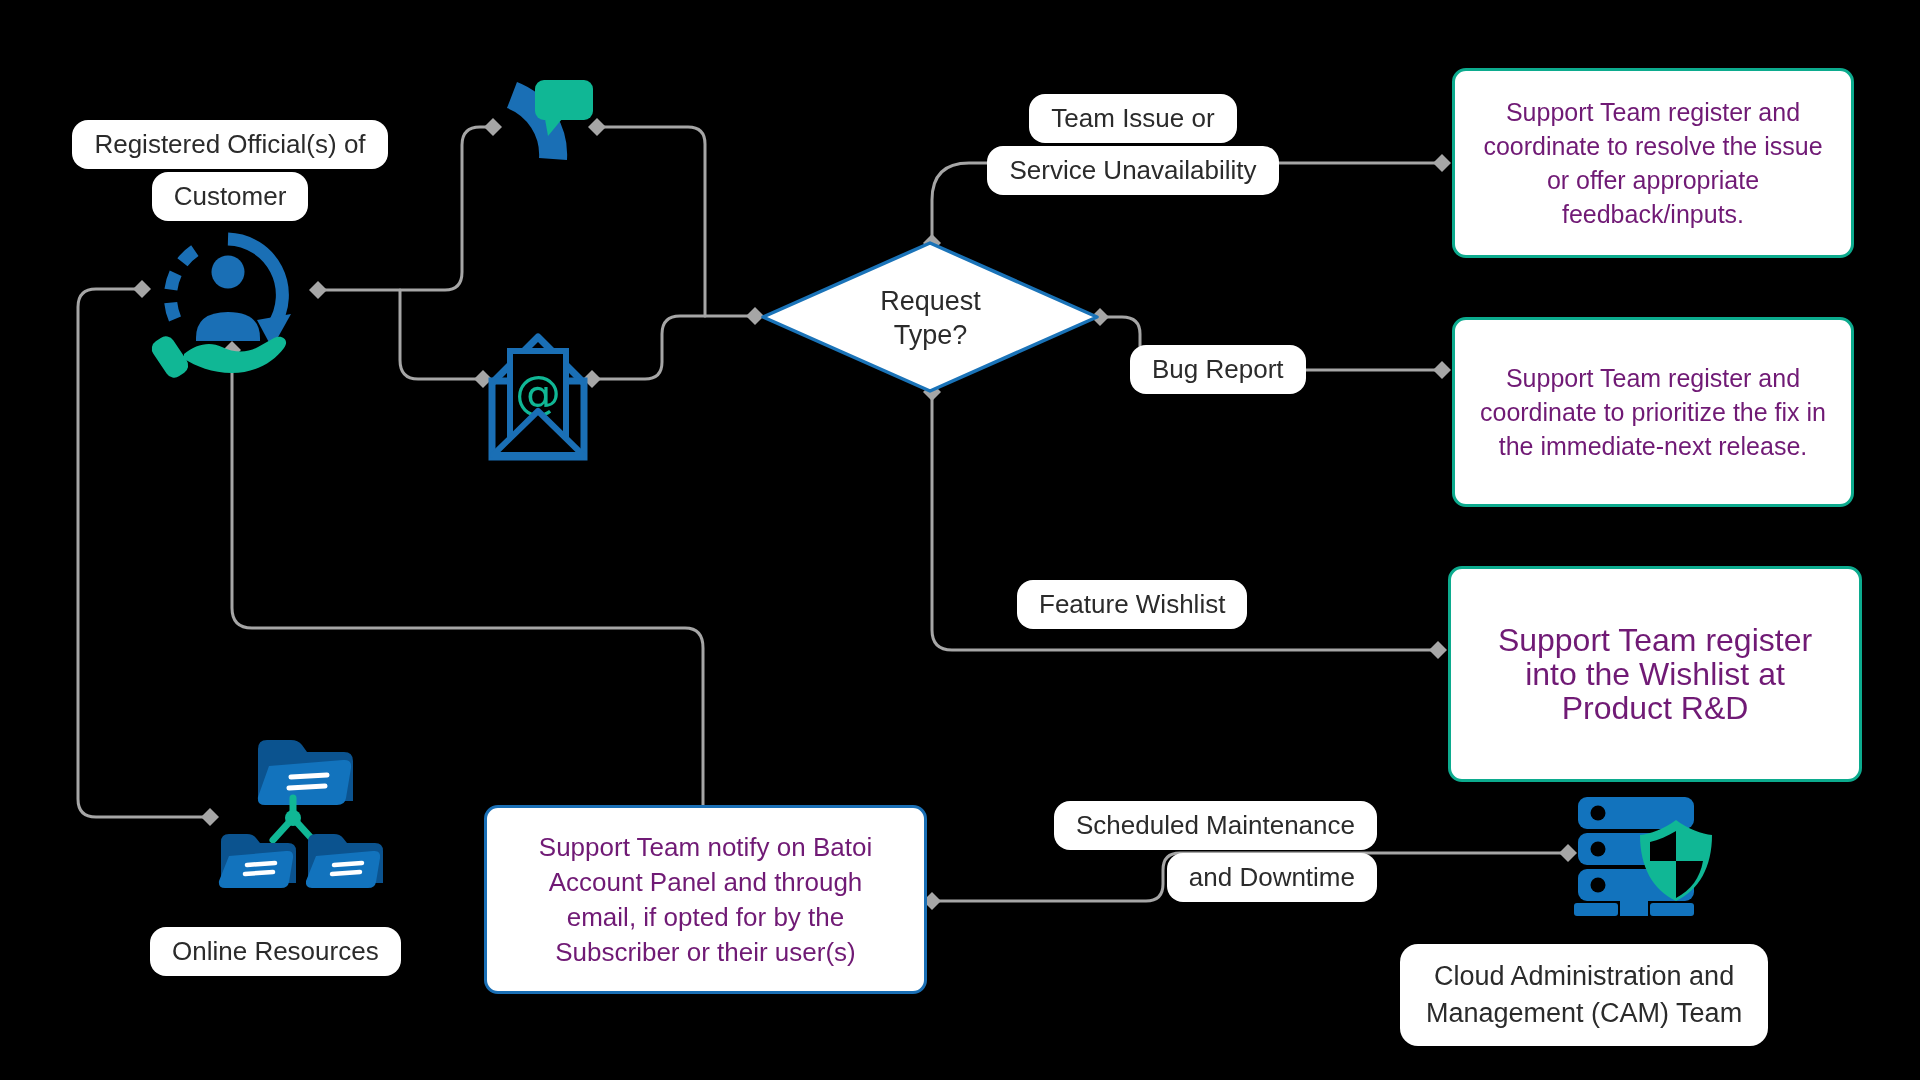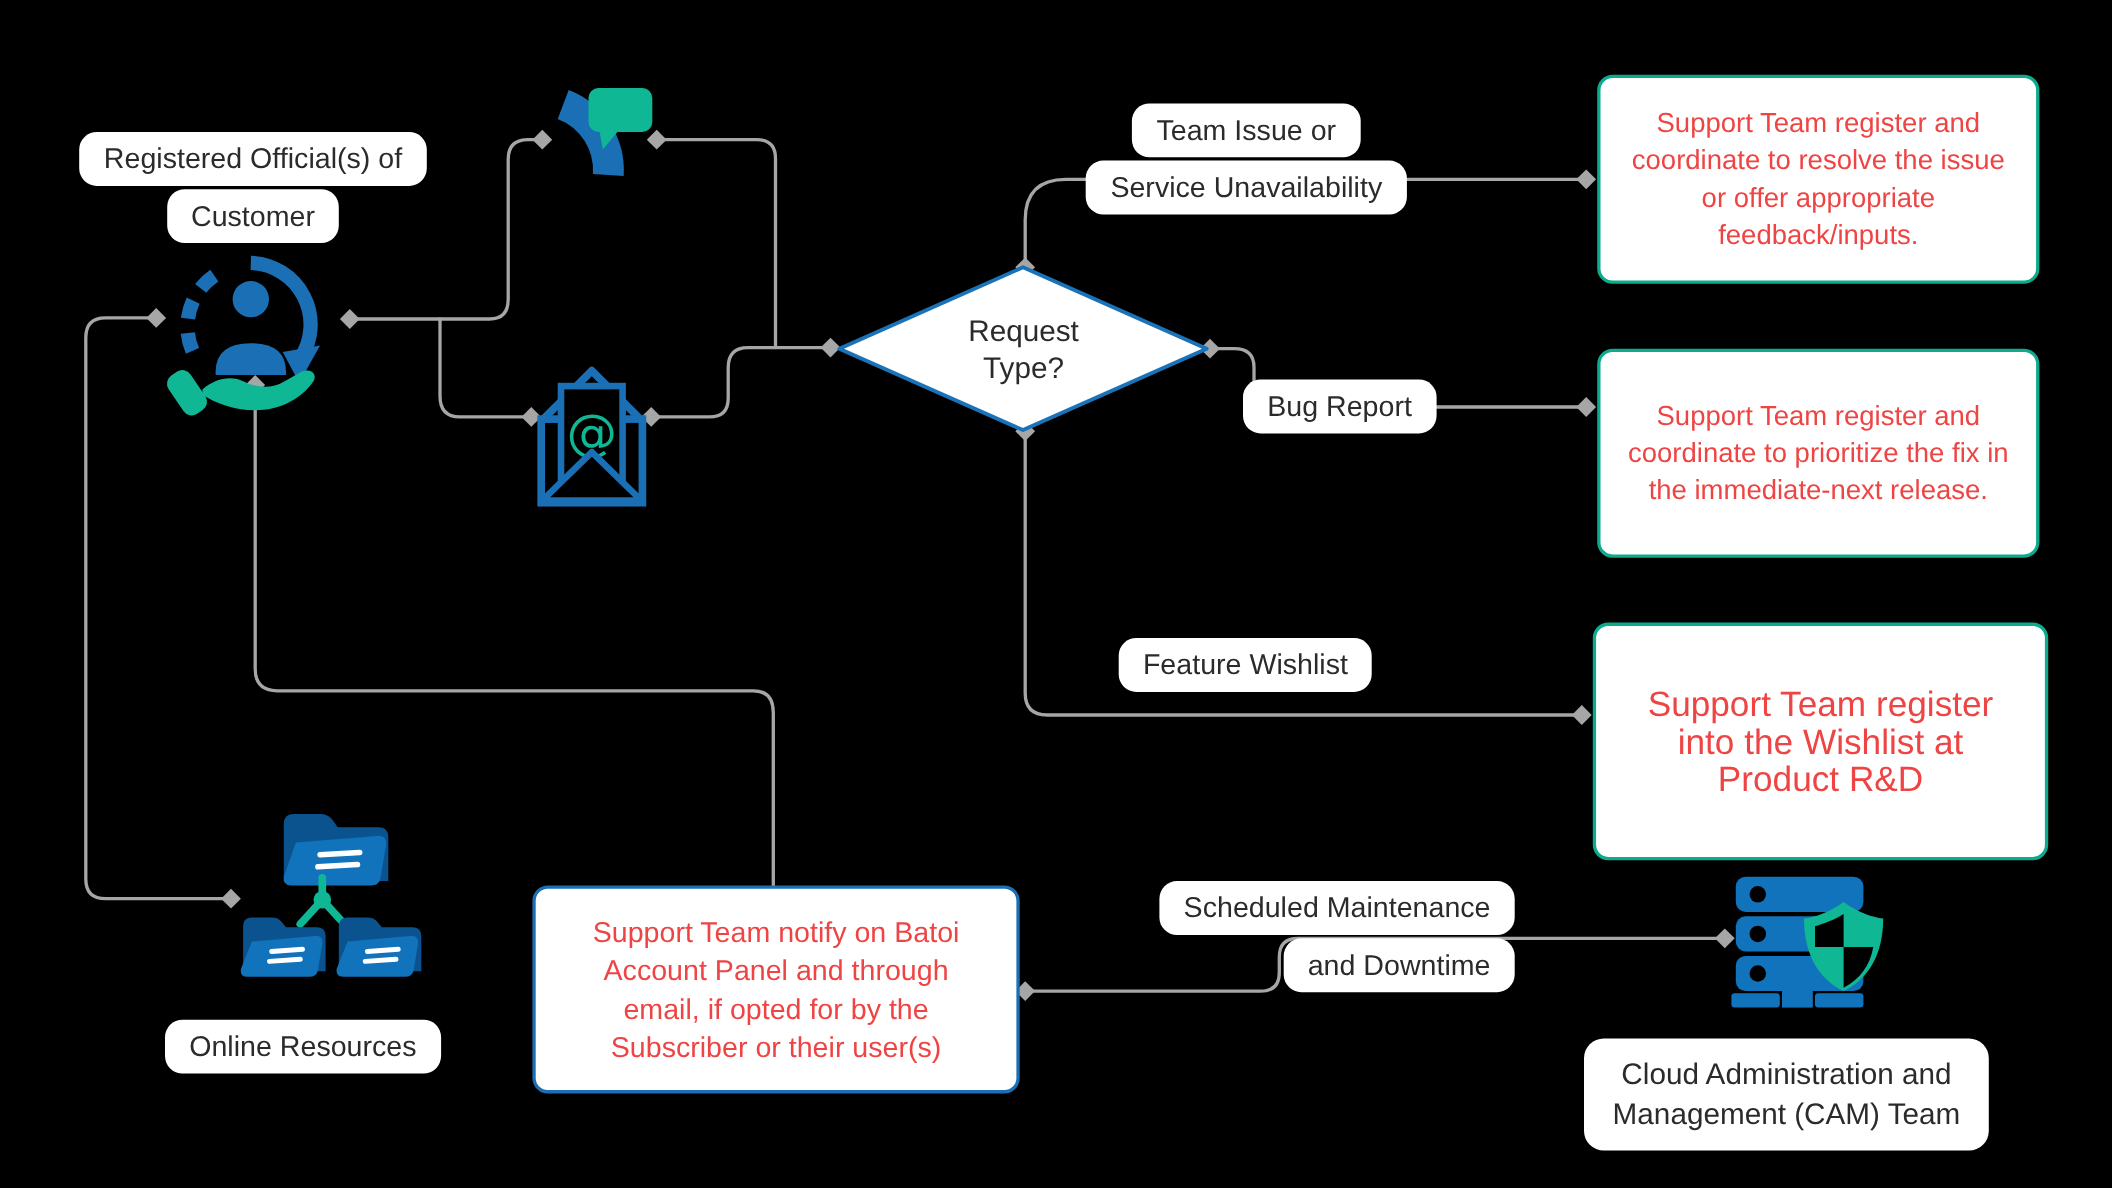--- a/index.html
+++ b/index.html
@@ -16,21 +16,21 @@
   }
   .pill-col {
     position:absolute; display:flex; flex-direction:column;
     align-items:center; gap:3px; z-index:2;
   }
   .pill-col.right-align { align-items:flex-end; }
   .pill-abs { position:absolute; z-index:2; }
   .box {
     position:absolute; background:#fff; border-radius:14px; z-index:2;
     display:flex; align-items:center; justify-content:center; text-align:center;
-    font-size:25px; line-height:34px; color:#ef4444; padding:14px 24px;
+    font-size:25px; line-height:34px; color:#701a75; padding:14px 24px;
   }
   .box.green { border:3px solid #0cab8e; }
   .box.blue  { border:3px solid #1a6fb5; font-size:26px; line-height:35px; }
   .decision-text {
     position:absolute; z-index:2; text-align:center;
     font-size:27px; line-height:34px; color:#2b2b2b;
   }
   .pill2 {
     background:#fff; border-radius:18px; padding:14px 26px; text-align:center;
     font-size:27px; line-height:37px; color:#2b2b2b; white-space:nowrap;
@@ -175,21 +175,21 @@
 
   <span class="pill pill-abs" style="left:985px; top:580px;margin-left:32px;">Feature Wishlist</span>
 
   <span class="pill pill-abs" style="left:150px; top:927px;">Online Resources</span>
 
   <div class="pill-col right-align" style="left:992px; top:801px; width:385px;">
     <span class="pill">Scheduled Maintenance</span>
     <span class="pill">and Downtime</span>
   </div>
 
-  <div class="pill2 pill-abs" style="left:1440px; top:944px;">
+  <div class="pill2 pill-abs" style="left:1400px; top:944px;">
     <div>Cloud Administration and</div>
     <div>Management (CAM) Team</div>
   </div>
 
   <div class="box green" style="left:1452px; top:68px;  width:402px; height:190px;">Support Team register and coordinate to resolve the issue or offer appropriate feedback/inputs.</div>
 
   <div class="box green" style="left:1452px; top:317px; width:402px; height:190px;">Support Team register and coordinate to prioritize the fix in the immediate-next release.</div>
 
   <div class="box green" style="left:1448px; top:566px; width:414px; height:216px; font-size:32px;">Support Team register into the Wishlist at Product R&amp;D</div>
 

